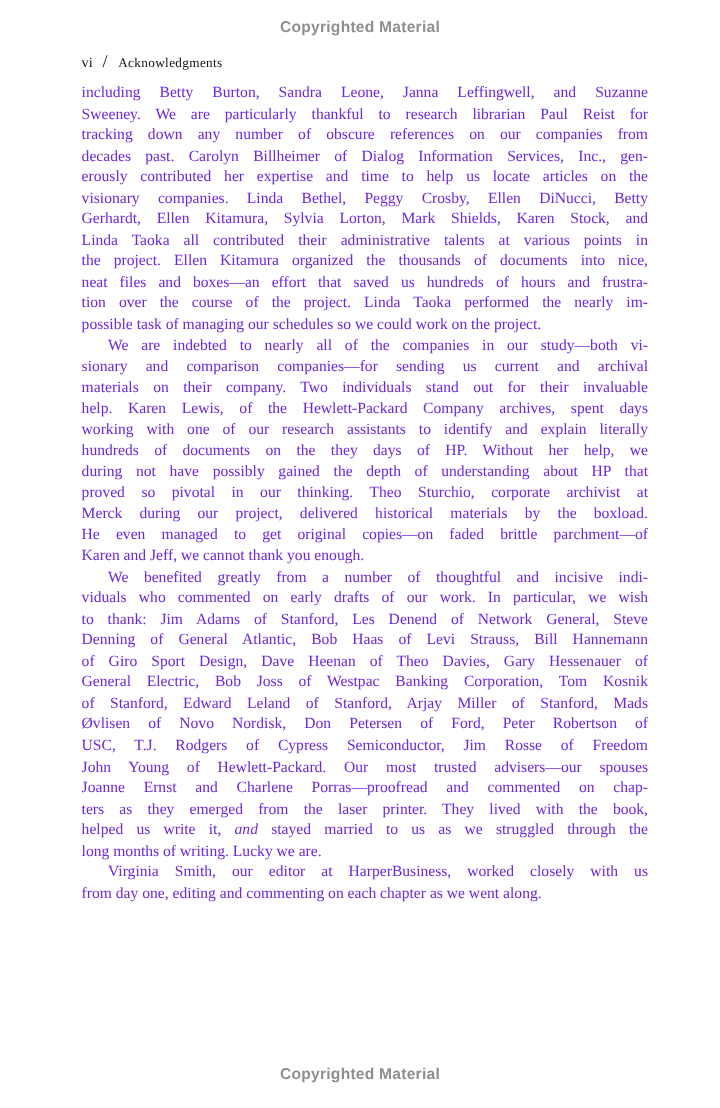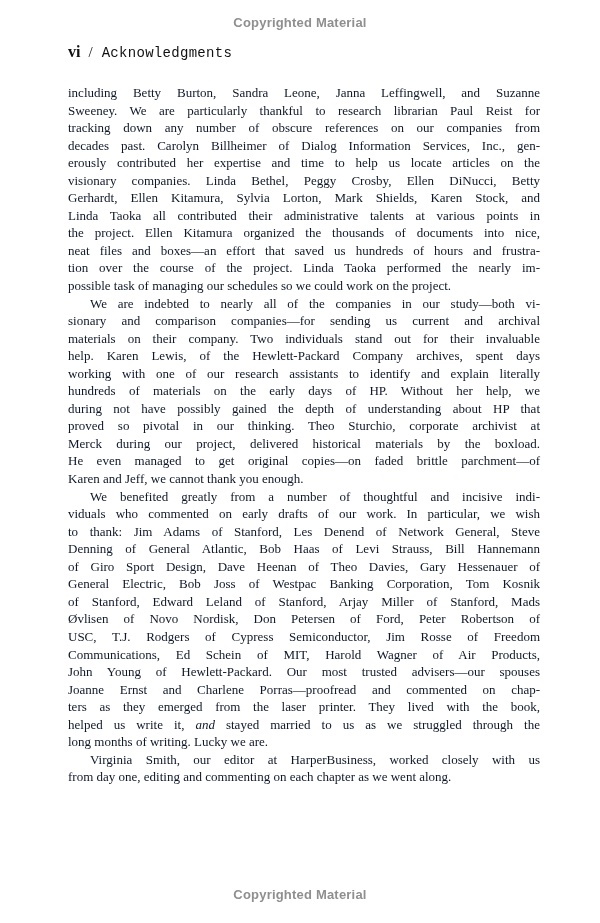--- a/index.html
+++ b/index.html
@@ -25,40 +25,39 @@
   .copyright.top { top: 15px; }
   .copyright.bottom { top: 887px; }
   .page-header {
     position: absolute;
     left: 68px;
     top: 43px;
     white-space: nowrap;
     color: #111111;
   }
   .page-number {
-    font-weight: 700;
-    font-size: 16px;
+    font-weight: 400;
+    font-size: 12px;
   }
   .header-sep {
     font-size: 15px;
     margin: 0 9px 0 8px;
   }
   .header-title {
-    font-size: 14px;
+    font-size: 11px;
     letter-spacing: 0.3px;
-    font-family: Liberation Mono, monospace;
   }
   .body-text {
     position: absolute;
     left: 68px;
-    top: 84px;
+    top: 68px;
     width: 472px;
     font-size: 13px;
     line-height: 17.55px;
-    color: #0f172a;
+    color: #6d28d9;
   }
   .paragraph { margin: 0; }
   .line {
     text-align: justify;
     text-align-last: justify;
   }
   .line.para-end { text-align-last: left; }
   .line.indent { text-indent: 22px; }
   .line em { font-style: italic; }
 </style>
@@ -87,38 +86,37 @@
         <div class="line"><span>neat files and boxes—an effort that saved us hundreds of hours and frustra-</span></div>
         <div class="line"><span>tion over the course of the project. Linda Taoka performed the nearly im-</span></div>
         <div class="line para-end"><span>possible task of managing our schedules so we could work on the project.</span></div>
       </div>
       <div class="paragraph">
         <div class="line indent"><span>We are indebted to nearly all of the companies in our study—both vi-</span></div>
         <div class="line"><span>sionary and comparison companies—for sending us current and archival</span></div>
         <div class="line"><span>materials on their company. Two individuals stand out for their invaluable</span></div>
         <div class="line"><span>help. Karen Lewis, of the Hewlett-Packard Company archives, spent days</span></div>
         <div class="line"><span>working with one of our research assistants to identify and explain literally</span></div>
-        <div class="line"><span>hundreds of materials on the early days of HP. Without her help, we</span></div>
+        <div class="line"><span>hundreds of documents on the they days of HP. Without her help, we</span></div>
         <div class="line"><span>during not have possibly gained the depth of understanding about HP that</span></div>
         <div class="line"><span>proved so pivotal in our thinking. Theo Sturchio, corporate archivist at</span></div>
         <div class="line"><span>Merck during our project, delivered historical materials by the boxload.</span></div>
         <div class="line"><span>He even managed to get original copies—on faded brittle parchment—of</span></div>
         <div class="line para-end"><span>Karen and Jeff, we cannot thank you enough.</span></div>
       </div>
       <div class="paragraph">
         <div class="line indent"><span>We benefited greatly from a number of thoughtful and incisive indi-</span></div>
         <div class="line"><span>viduals who commented on early drafts of our work. In particular, we wish</span></div>
         <div class="line"><span>to thank: Jim Adams of Stanford, Les Denend of Network General, Steve</span></div>
         <div class="line"><span>Denning of General Atlantic, Bob Haas of Levi Strauss, Bill Hannemann</span></div>
         <div class="line"><span>of Giro Sport Design, Dave Heenan of Theo Davies, Gary Hessenauer of</span></div>
         <div class="line"><span>General Electric, Bob Joss of Westpac Banking Corporation, Tom Kosnik</span></div>
         <div class="line"><span>of Stanford, Edward Leland of Stanford, Arjay Miller of Stanford, Mads</span></div>
         <div class="line"><span>Øvlisen of Novo Nordisk, Don Petersen of Ford, Peter Robertson of</span></div>
         <div class="line"><span>USC, T.J. Rodgers of Cypress Semiconductor, Jim Rosse of Freedom</span></div>
-        <div class="line"><span>Communications, Ed Schein of MIT, Harold Wagner of Air Products,</span></div>
         <div class="line"><span>John Young of Hewlett-Packard. Our most trusted advisers—our spouses</span></div>
         <div class="line"><span>Joanne Ernst and Charlene Porras—proofread and commented on chap-</span></div>
         <div class="line"><span>ters as they emerged from the laser printer. They lived with the book,</span></div>
         <div class="line"><span>helped us write it, </span><em>and</em><span> stayed married to us as we struggled through the</span></div>
         <div class="line para-end"><span>long months of writing. Lucky we are.</span></div>
       </div>
       <div class="paragraph">
         <div class="line indent"><span>Virginia Smith, our editor at HarperBusiness, worked closely with us</span></div>
         <div class="line para-end"><span>from day one, editing and commenting on each chapter as we went along.</span></div>
       </div>

